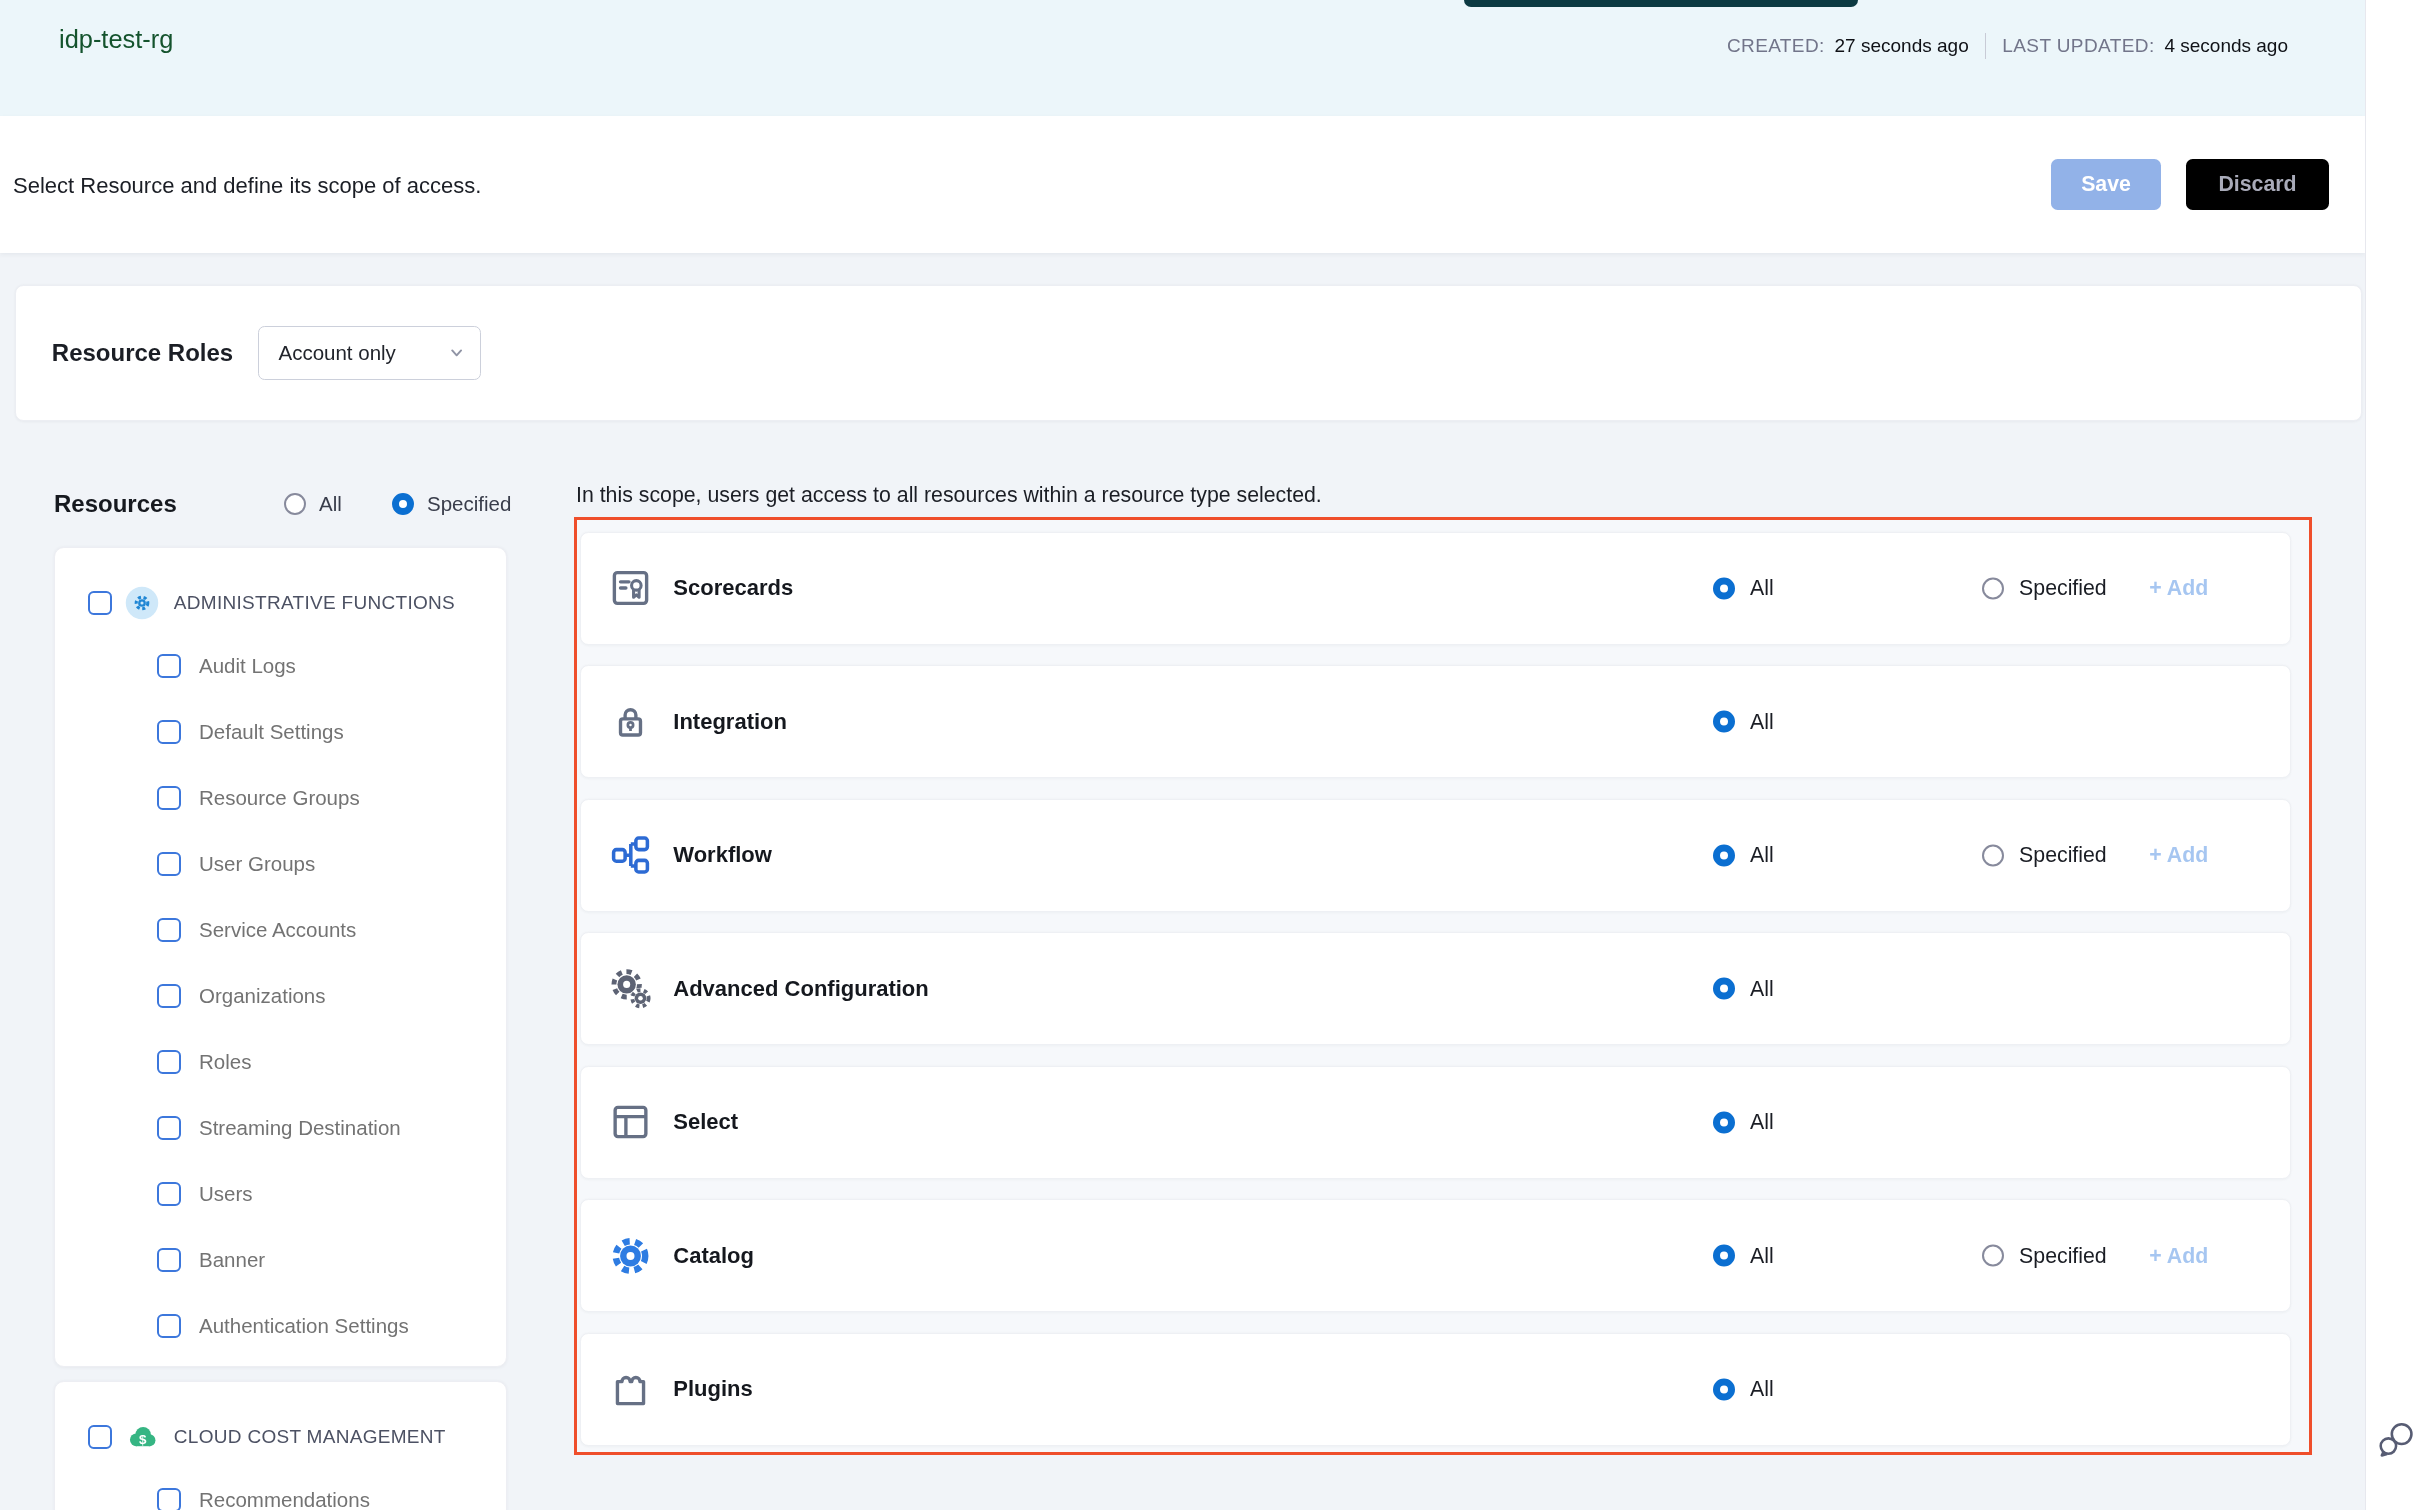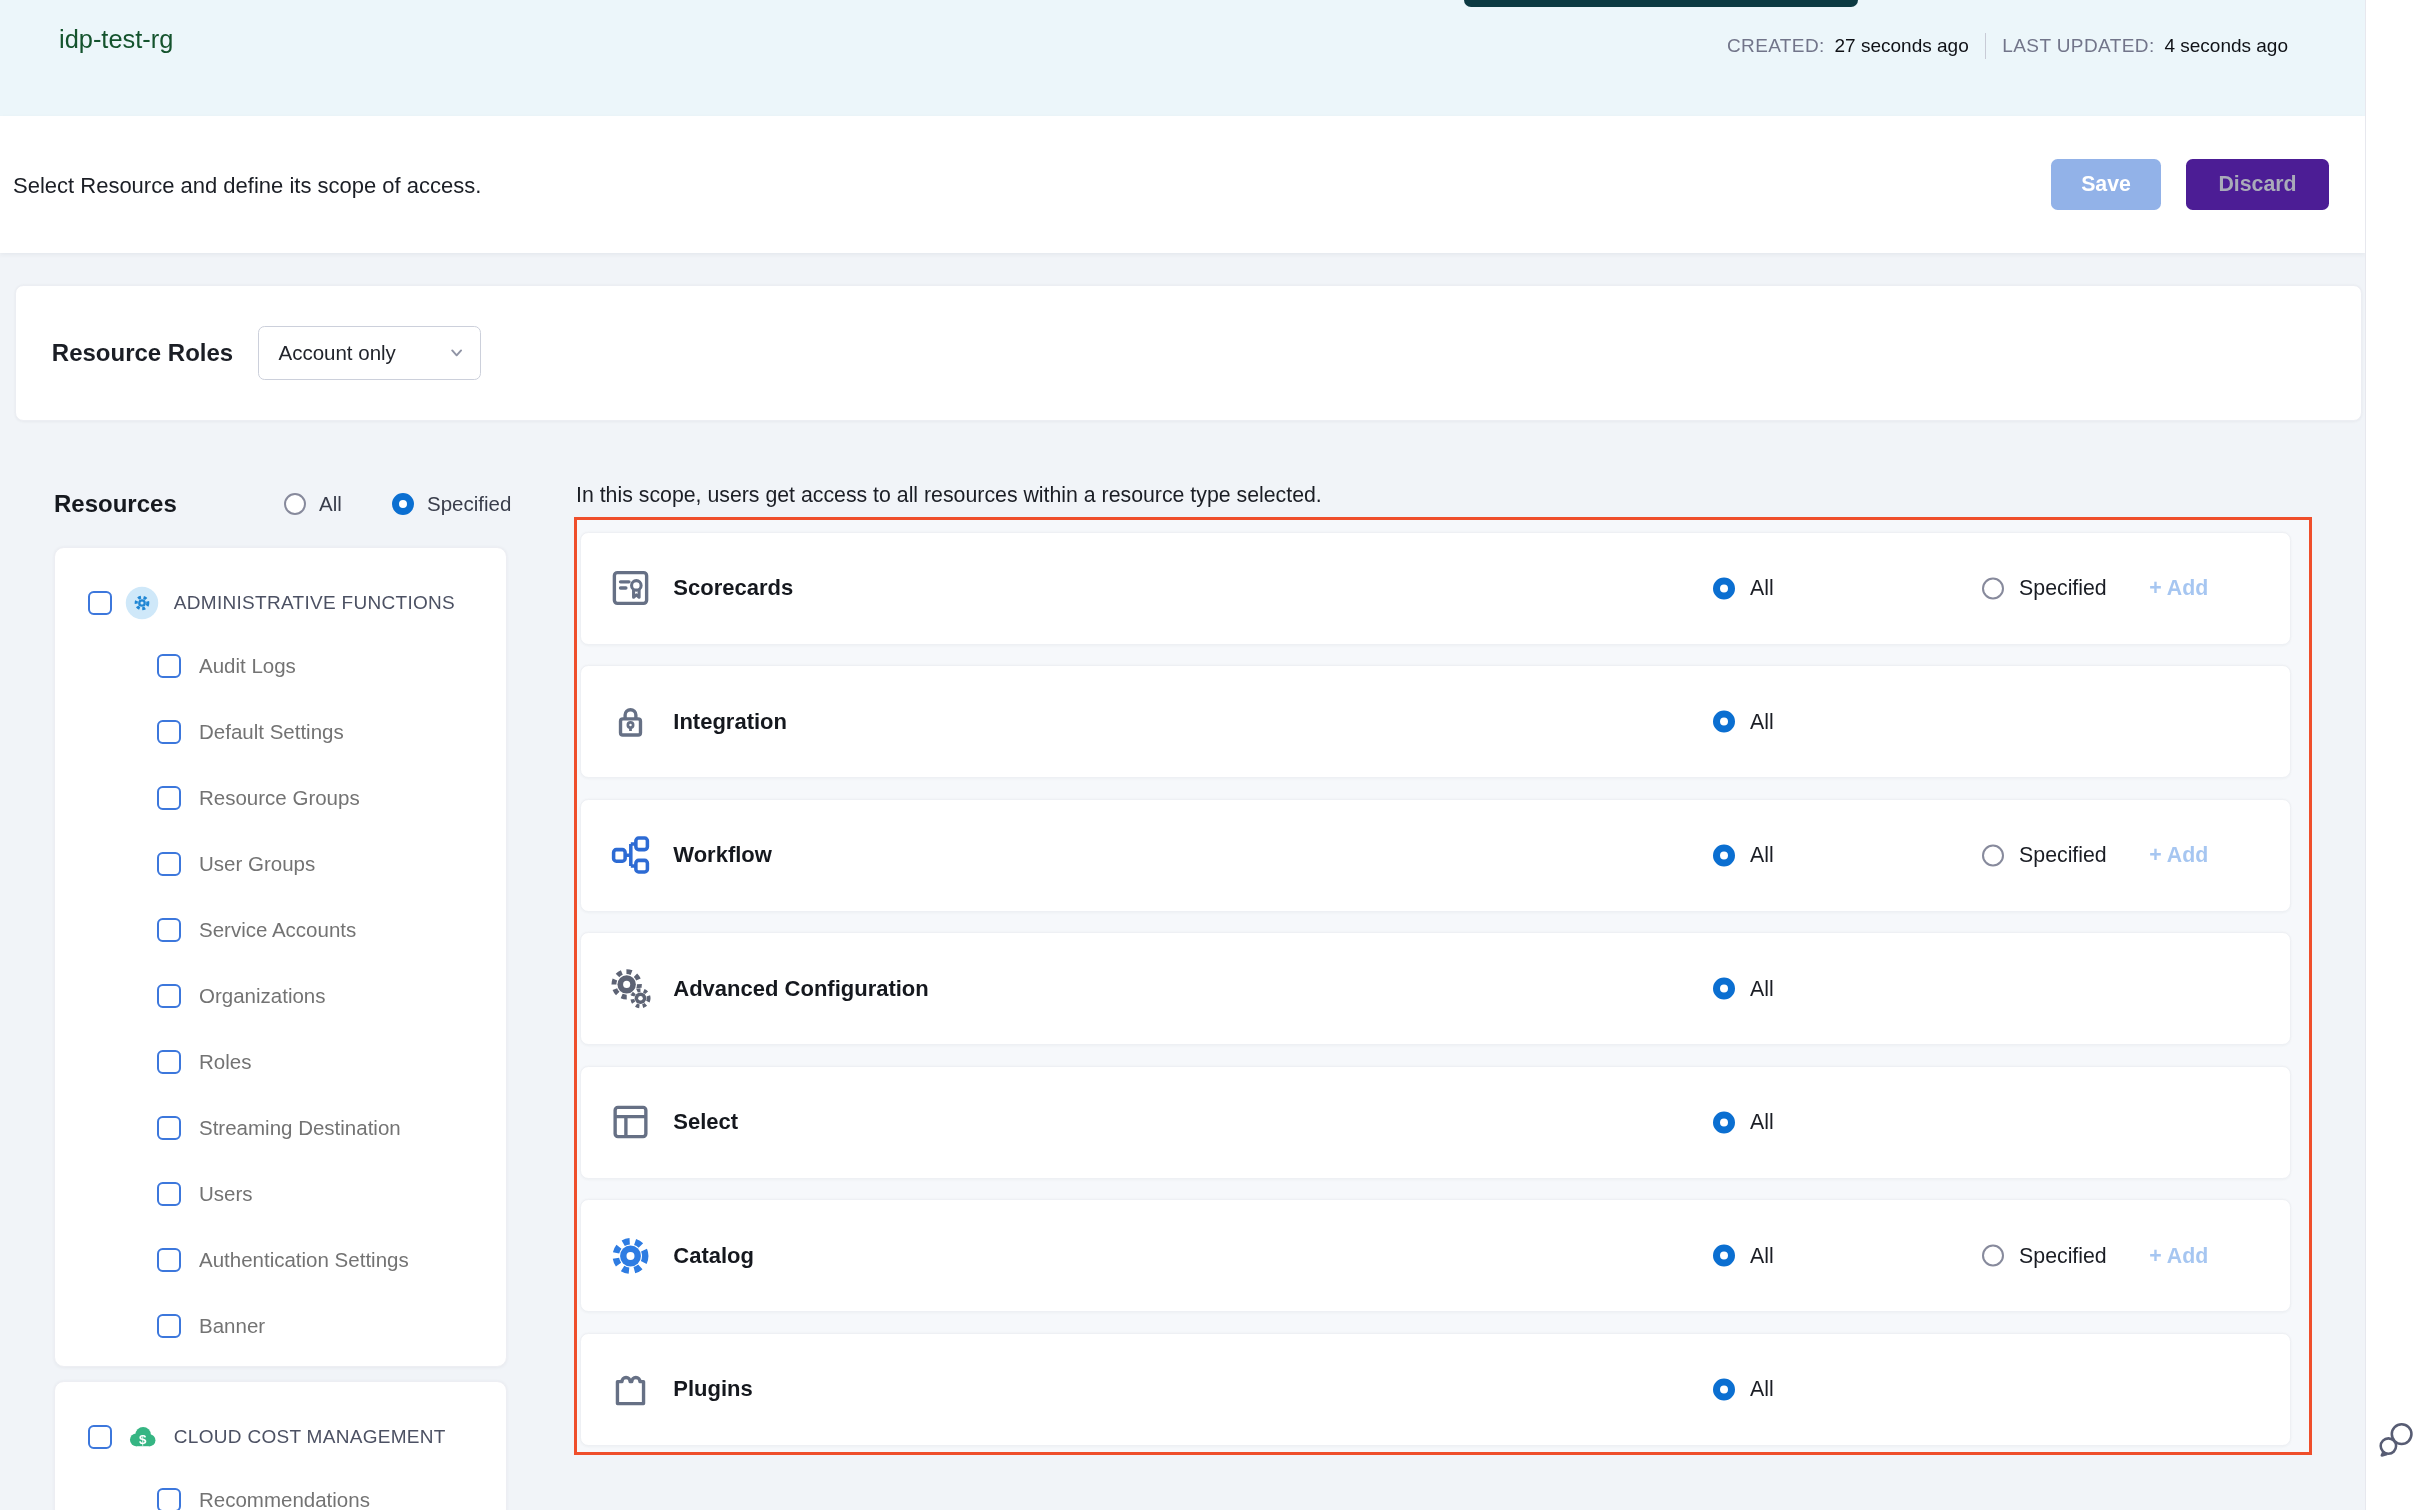--- a/index.html
+++ b/index.html
@@ -18,21 +18,21 @@
   .ts-value { font-size:19px; color:#0f1116; font-weight:500; }
   .ts-divider { width:0.8px; height:26px; background:#c8cbd6; }
 
   
   .action-bar { position:absolute; left:0; top:116px; width:2365px; height:137px; background:#ffffff;
                 box-shadow:0 1.6px 4.9px rgba(40,50,70,.07); }
   .action-desc { position:absolute; left:13px; top:57px; font-size:22px; color:#1b1e25; }
   .btn { position:absolute; top:43px; height:51px; border:none; border-radius:6.6px;
          font-family:"Liberation Sans",sans-serif; font-size:21.3px; font-weight:700; cursor:pointer; }
   .btn-save { left:2051px; width:110px; background:#92b2e8; color:#ffffff; }
-  .btn-discard { left:2186px; width:143px; background:#4c1d95; color:#a9abb9; }
+  .btn-discard { left:2186px; width:143px; background:#000000; color:#a9abb9; }
 
   
   .main { position:absolute; left:0; top:253px; width:2365px; height:1257px; }
 
   .rs-card { position:absolute; left:14.8px; top:32px; width:2347px; height:136px; background:#fff;
              border:0.8px solid #eceef3; border-radius:8.2px; box-shadow:0 0.8px 2.5px rgba(30,40,60,.05);
              display:flex; align-items:center; padding-left:36px; }
   .rs-label { font-size:24px; font-weight:700; color:#1b1e25; }
   .rs-select { margin-left:24.6px; width:223px; height:54px; border:0.8px solid #ccd0db; border-radius:6.6px;
                background:#fff; display:flex; align-items:center; justify-content:space-between;
@@ -189,25 +189,25 @@
           <div class="item">
     <span class="checkbox"></span>
     <span class="item-label">Streaming Destination</span>
   </div>
           <div class="item">
     <span class="checkbox"></span>
     <span class="item-label">Users</span>
   </div>
           <div class="item">
     <span class="checkbox"></span>
+    <span class="item-label">Banner</span>
+  </div>
+          <div class="item">
+    <span class="checkbox"></span>
     <span class="item-label">Authentication Settings</span>
-  </div>
-          <div class="item">
-    <span class="checkbox"></span>
-    <span class="item-label">Banner</span>
   </div>
         </div>
   </div>
       <div class="group-card grp-1">
     <div class="grp-head">
       <span class="checkbox"></span>
       <span class="grp-icon">
 
         <svg width="34" height="34" viewBox="0 0 24 24">
           <circle cx="8" cy="14" r="4.5" fill="#36b583"></circle>

